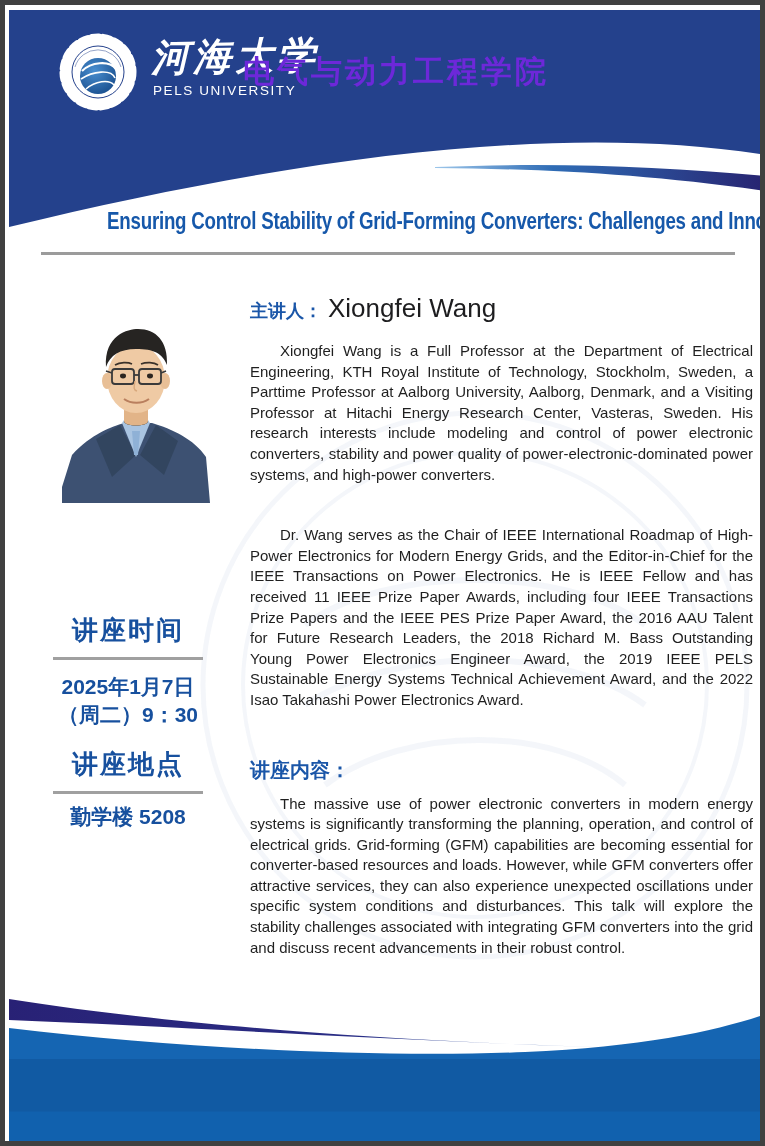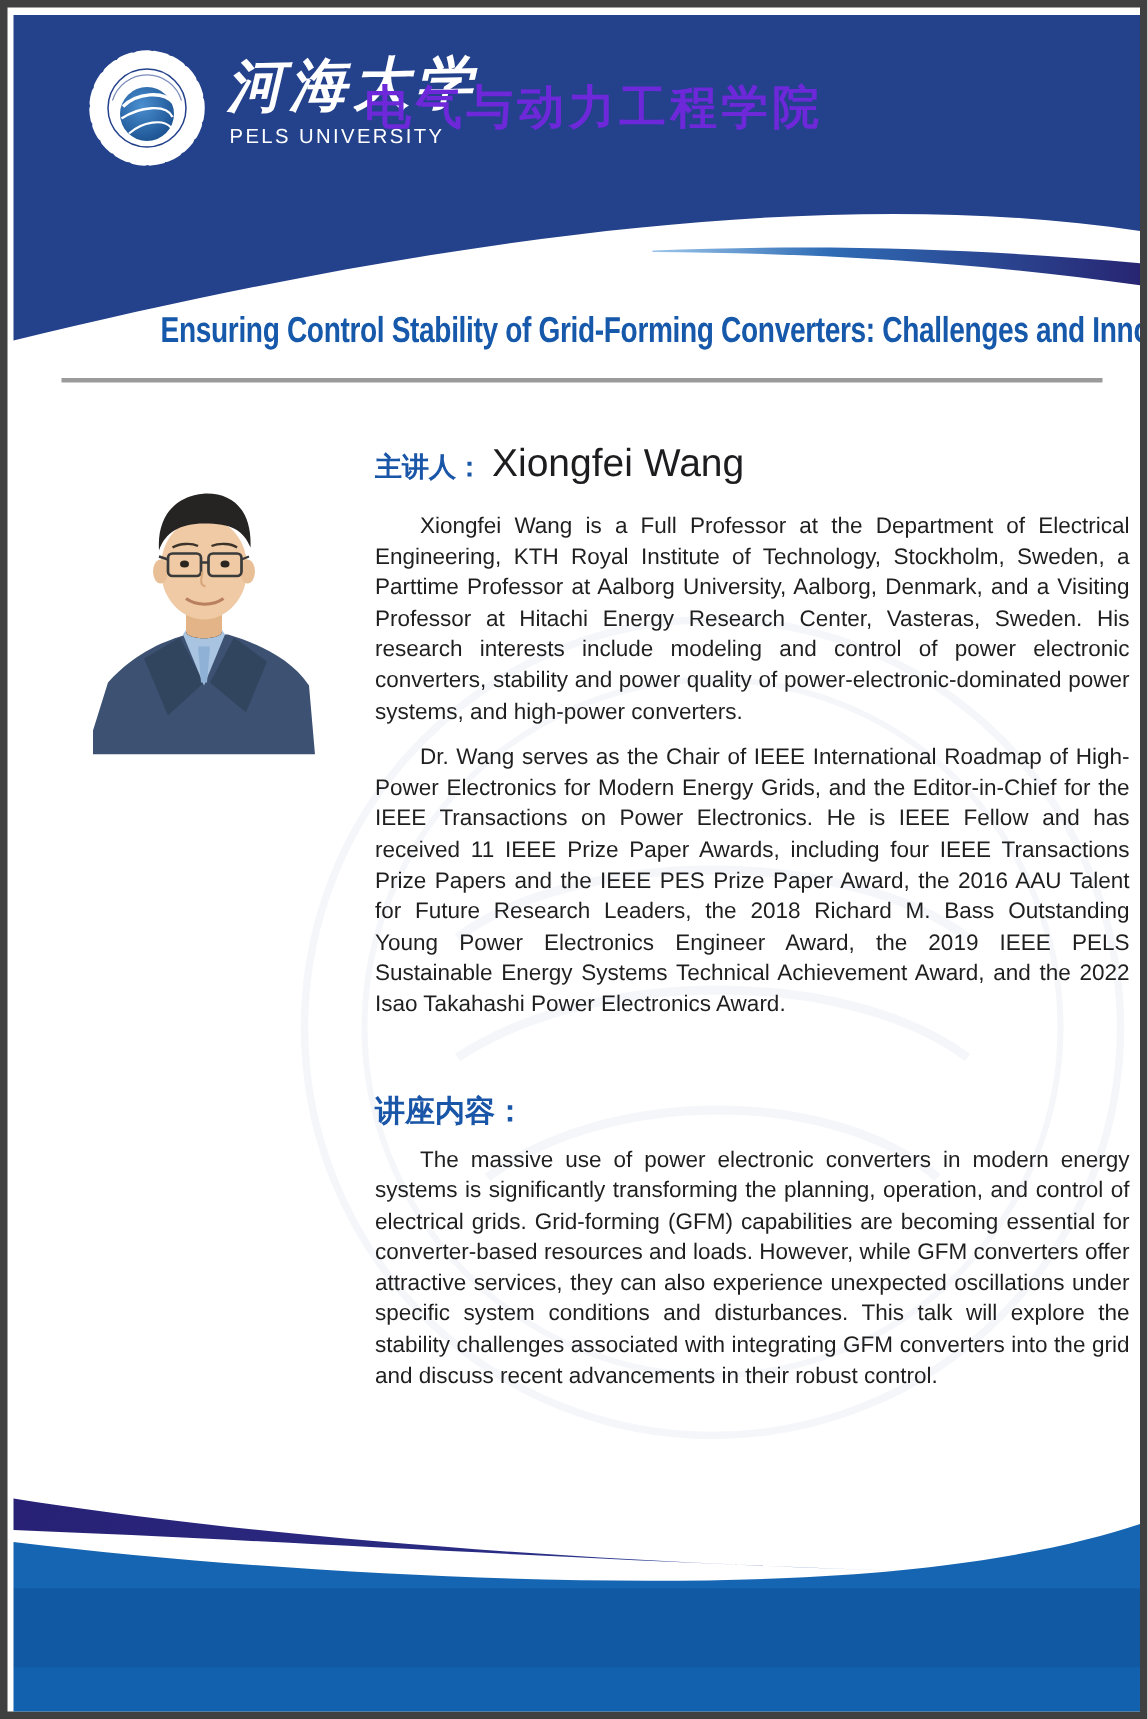--- a/index.html
+++ b/index.html
@@ -45,21 +45,21 @@
 
   
   .main{position:absolute;left:245px;top:288px;width:503px;}
   .sp-row{height:36px;white-space:nowrap;}
   .sp-label{font-size:18px;font-weight:bold;color:#1a56a8;vertical-align:baseline;}
   .sp-name{font-size:26px;color:#1d1d1f;font-weight:500;margin-left:6px;}
   .bio{
     margin:12px 0 0 0;font-size:15px;line-height:20.6px;color:#1f1f1f;
     text-align:justify;text-indent:2em;
   }
-  .bio.p2{margin-top:10px;}
+  .bio.p2{margin-top:40px;}
   .content-h{margin-top:46px;font-size:20px;font-weight:bold;color:#1a56a8;}
   .bio.abstract{margin-top:10px;}
 
   
   .side{position:absolute;left:40px;top:608px;width:166px;text-align:center;color:#17509e;}
   .side-h{font-size:26px;font-weight:bold;line-height:34px;letter-spacing:2px;}
   .side-h.second{margin-top:18px;}
   .side-rule{margin:10px auto 0 auto;width:150px;height:3px;background:#a0a0a0;}
   .side-t{font-size:21px;font-weight:bold;line-height:28px;}
   .side-t.first{margin-top:13px;}
@@ -159,20 +159,29 @@
   <div class="main">
     <div class="sp-row">
       <span class="sp-label">主讲人：</span><span class="sp-name">Xiongfei Wang</span>
     </div>
     <p class="bio p1">Xiongfei Wang is a Full Professor at the Department of Electrical Engineering, KTH Royal Institute of Technology, Stockholm, Sweden, a Parttime Professor at Aalborg University, Aalborg, Denmark, and a Visiting Professor at Hitachi Energy Research Center, Vasteras, Sweden. His research interests include modeling and control of power electronic converters, stability and power quality of power-electronic-dominated power systems, and high-power converters.</p>
     <p class="bio p2">Dr. Wang serves as the Chair of IEEE International Roadmap of High-Power Electronics for Modern Energy Grids, and the Editor-in-Chief for the IEEE Transactions on Power Electronics. He is IEEE Fellow and has received 11 IEEE Prize Paper Awards, including four IEEE Transactions Prize Papers and the IEEE PES Prize Paper Award, the 2016 AAU Talent for Future Research Leaders, the 2018 Richard M. Bass Outstanding Young Power Electronics Engineer Award, the 2019 IEEE PELS Sustainable Energy Systems Technical Achievement Award, and the 2022 Isao Takahashi Power Electronics Award.</p>
     <div class="content-h">讲座内容：</div>
     <p class="bio abstract">The massive use of power electronic converters in modern energy systems is significantly transforming the planning, operation, and control of electrical grids. Grid-forming (GFM) capabilities are becoming essential for converter-based resources and loads. However, while GFM converters offer attractive services, they can also experience unexpected oscillations under specific system conditions and disturbances. This talk will explore the stability challenges associated with integrating GFM converters into the grid and discuss recent advancements in their robust control.</p>
   </div>
 
+  <div class="side">
+    <div class="side-h">讲座时间</div>
+    <div class="side-rule"></div>
+    <div class="side-t first">2025年1月7日</div>
+    <div class="side-t">（周二）9：30</div>
+    <div class="side-h second">讲座地点</div>
+    <div class="side-rule"></div>
+    <div class="side-t venue">勤学楼 5208</div>
+  </div>
 
   <svg class="ftr-svg" width="765" height="160" viewBox="0 986 765 160">
     <defs>
       <linearGradient id="waveGrad" x1="0" y1="1009" x2="0" y2="1144" gradientUnits="userSpaceOnUse">
         <stop offset="0" stop-color="#1565b2"></stop>
         <stop offset="0.33" stop-color="#1565b2"></stop>
         <stop offset="0.335" stop-color="#115aa3"></stop>
         <stop offset="0.72" stop-color="#115aa3"></stop>
         <stop offset="0.725" stop-color="#1161ae"></stop>
         <stop offset="1" stop-color="#1161ae"></stop>

